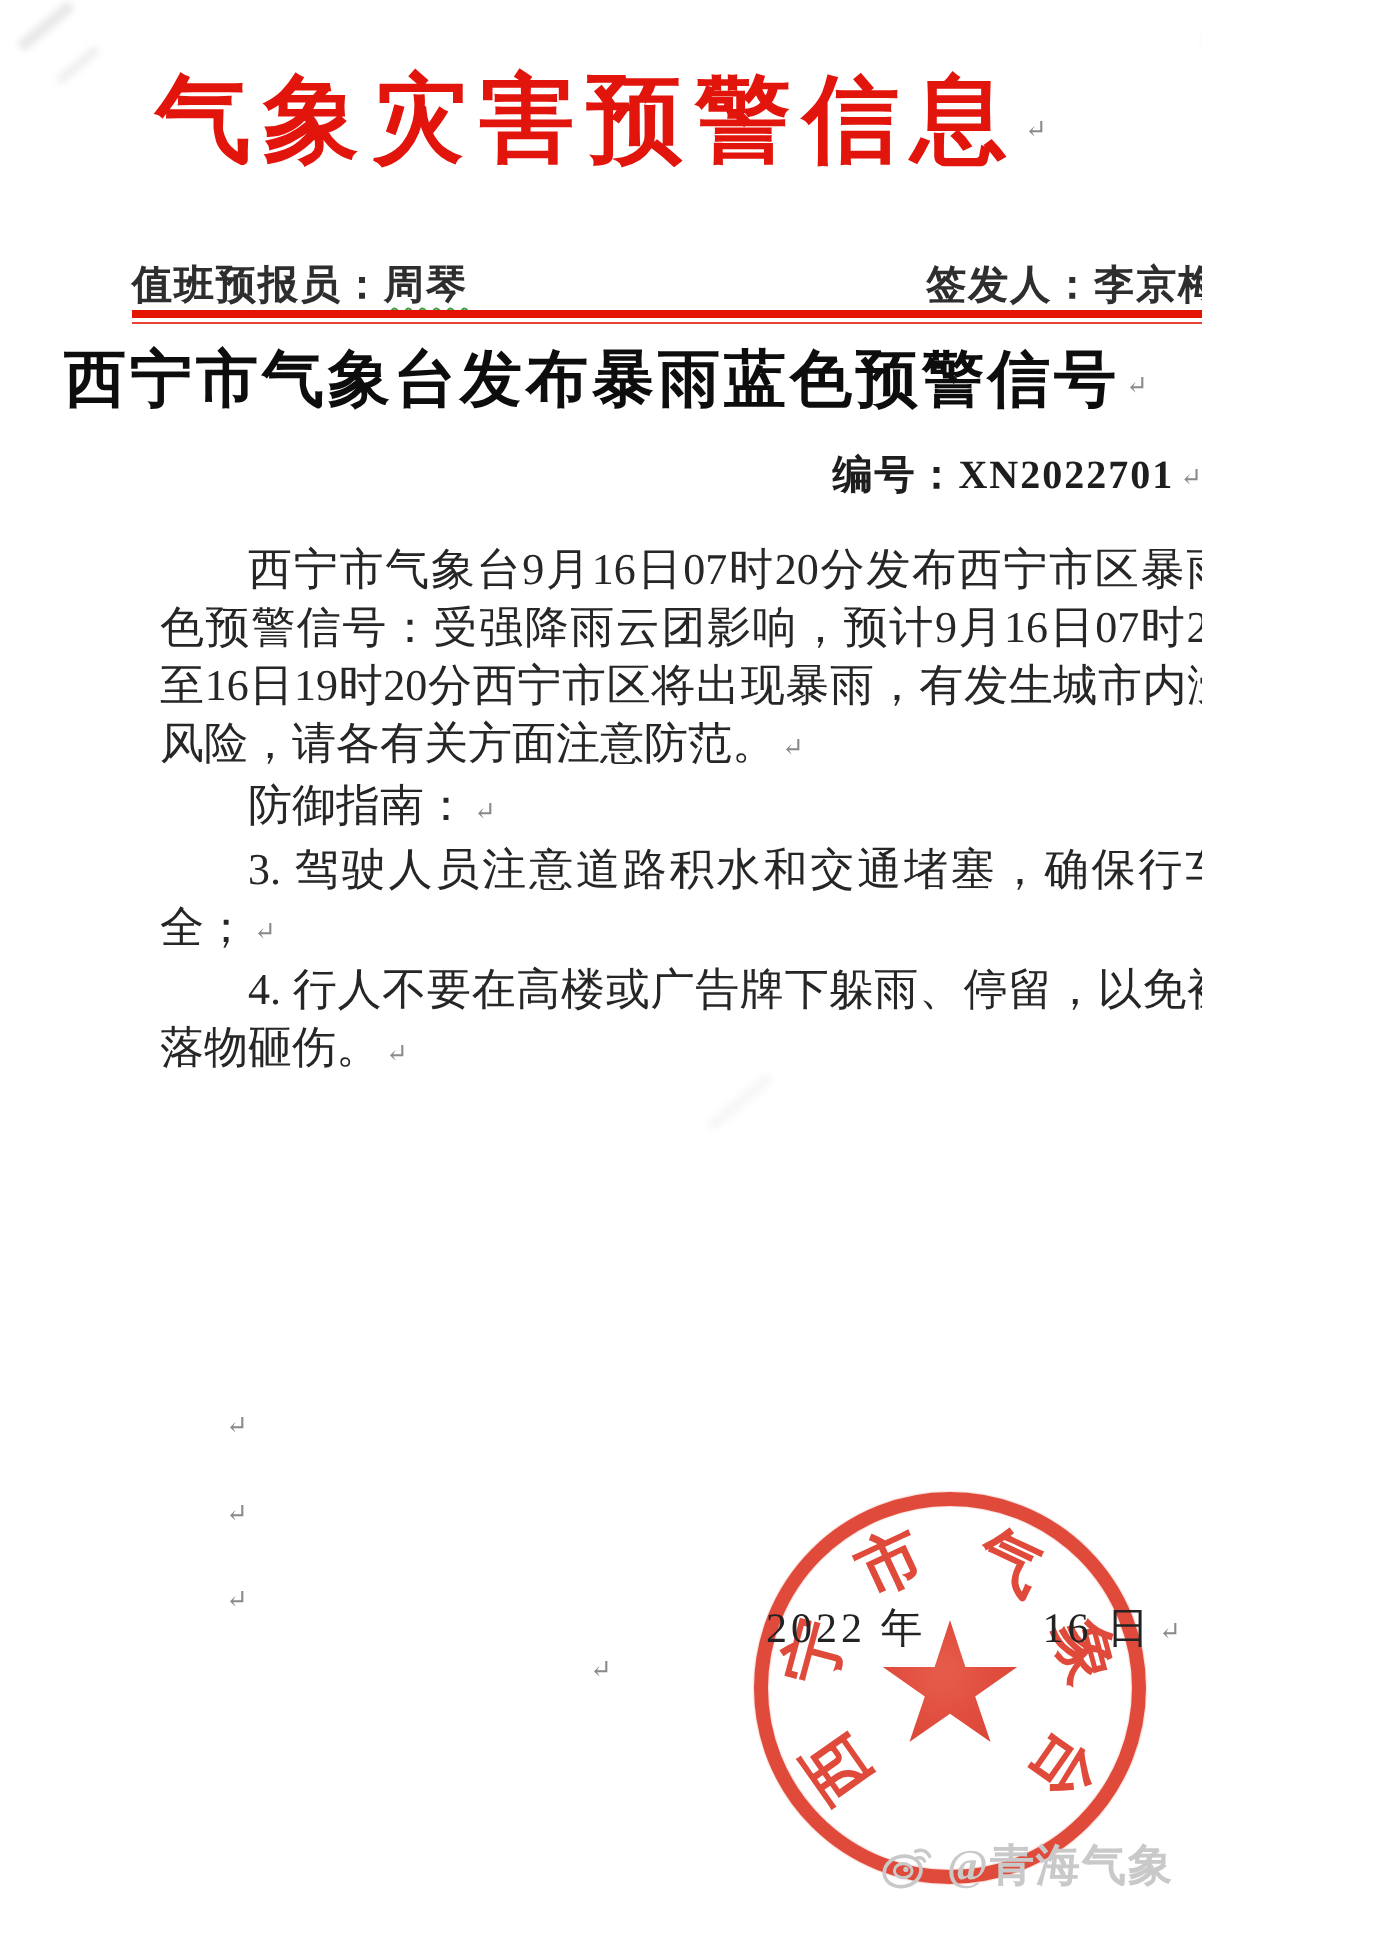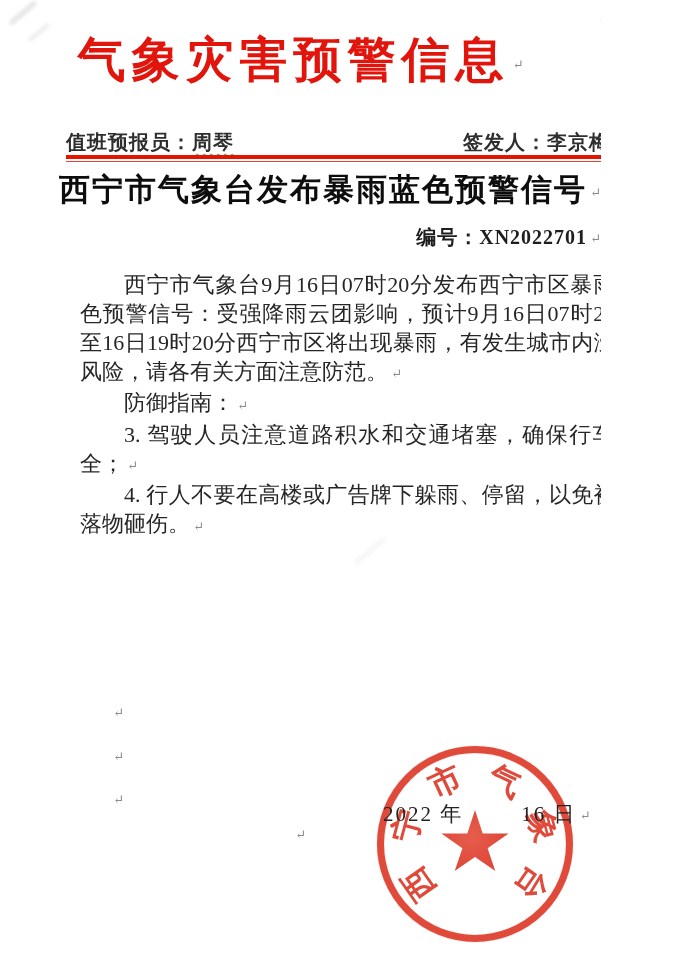--- a/index.html
+++ b/index.html
@@ -37,22 +37,22 @@
     font-size:20px;font-weight:bold;color:#2e2e2e;letter-spacing:1px;
   }
   .wavy{text-decoration:underline wavy var(--squiggle-green);text-decoration-thickness:1px;text-underline-offset:4px;}
 
   .red-rule{position:absolute;left:66px;top:155px;width:558px;}
   .red-rule .thick{height:4px;background:var(--rule-red);}
   .red-rule .gap{height:2px;background:#fff;}
   .red-rule .thin{height:1px;background:var(--rule-red);opacity:.8;}
 
   .headline{
-    position:absolute;left:0;top:169px;width:100%;text-align:right;
-    font-size:31px;font-weight:bold;letter-spacing:2px;color:#0d0d0d;white-space:nowrap;
+    position:absolute;left:0;top:169px;width:100%;text-align:left;
+    font-size:31px;font-weight:bold;letter-spacing:2px;color:#0d0d0d;white-space:nowrap;padding-left:32px;
   }
   .doc-no{
     position:absolute;left:0;top:224px;width:100%;text-align:right;
     font-size:20px;font-weight:bold;color:#1e1e1e;letter-spacing:1px;
   }
 
   .body-block{
     position:absolute;left:80px;top:270px;width:558px;
     font-size:22px;line-height:29px;text-align:justify;color:var(--text-dark);
   }
@@ -149,14 +149,24 @@
     <span class="seal-char c2">市</span>
     <span class="seal-char c3">气</span>
     <span class="seal-char c4">象</span>
     <span class="seal-char c5">台</span>
   </div>
 
   <div class="date-row">
     <span>2022 年</span><span class="date-gap"></span><span>16 日</span><span class="eol">↵</span>
   </div>
 
+  <div class="watermark">
+    <svg viewBox="0 0 26 26" width="28" height="28" fill="none">
+      <ellipse cx="10.5" cy="15.5" rx="8.6" ry="7" stroke="#c9c9c9" stroke-width="1.7" transform="rotate(-14 10.5 15.5)"></ellipse>
+      <ellipse cx="10.8" cy="15.2" rx="4.1" ry="3.3" stroke="#c9c9c9" stroke-width="1.4"></ellipse>
+      <circle cx="12" cy="14.6" r="1.2" fill="#c9c9c9"></circle>
+      <path d="M16.5 6.2 q4.4 -1.8 6.6 2.4" stroke="#c9c9c9" stroke-width="1.6" stroke-linecap="round"></path>
+      <path d="M16.8 9.4 q2.7 -1 4 1.4" stroke="#c9c9c9" stroke-width="1.4" stroke-linecap="round"></path>
+    </svg>
+    <span>@青海气象</span>
+  </div>
 
 </div>
 
 </body></html>

